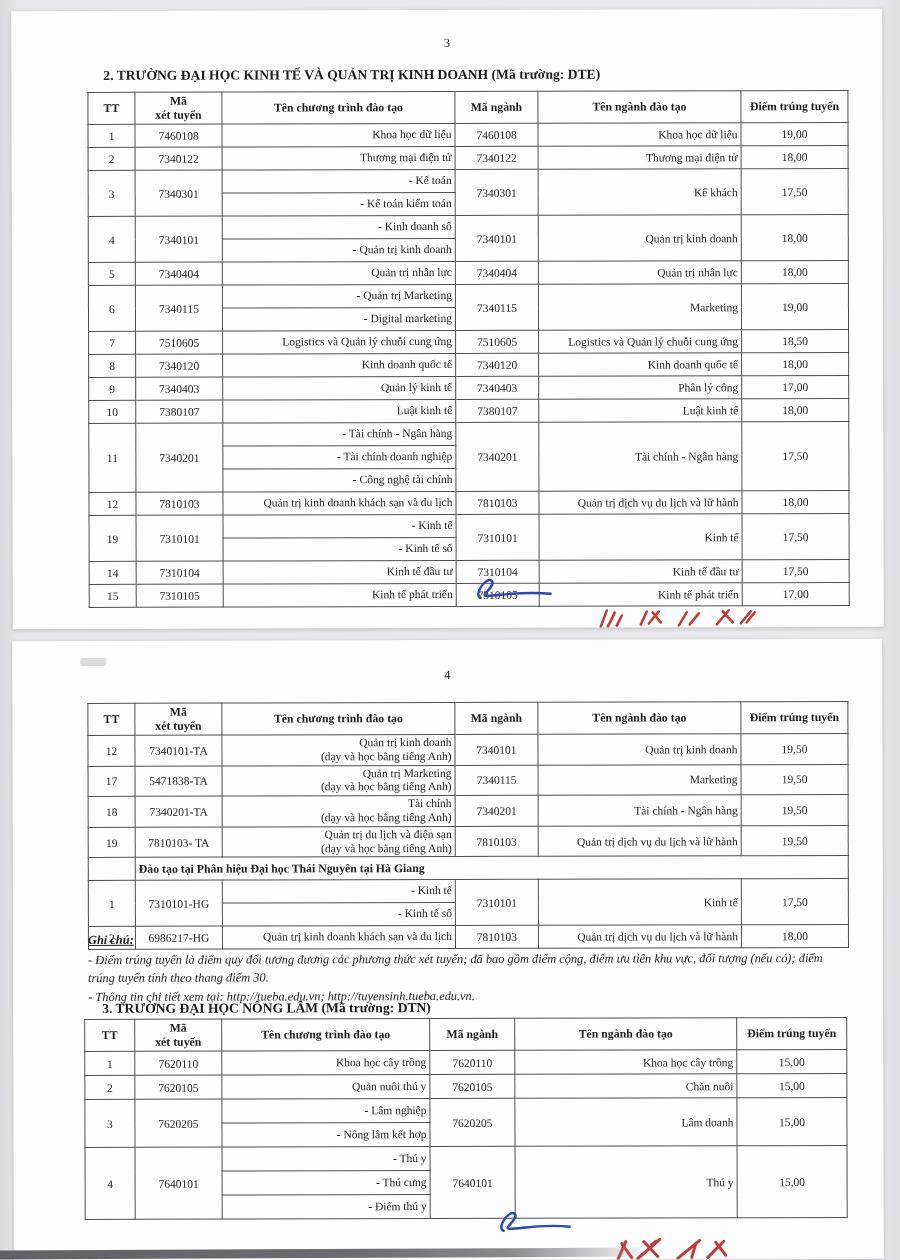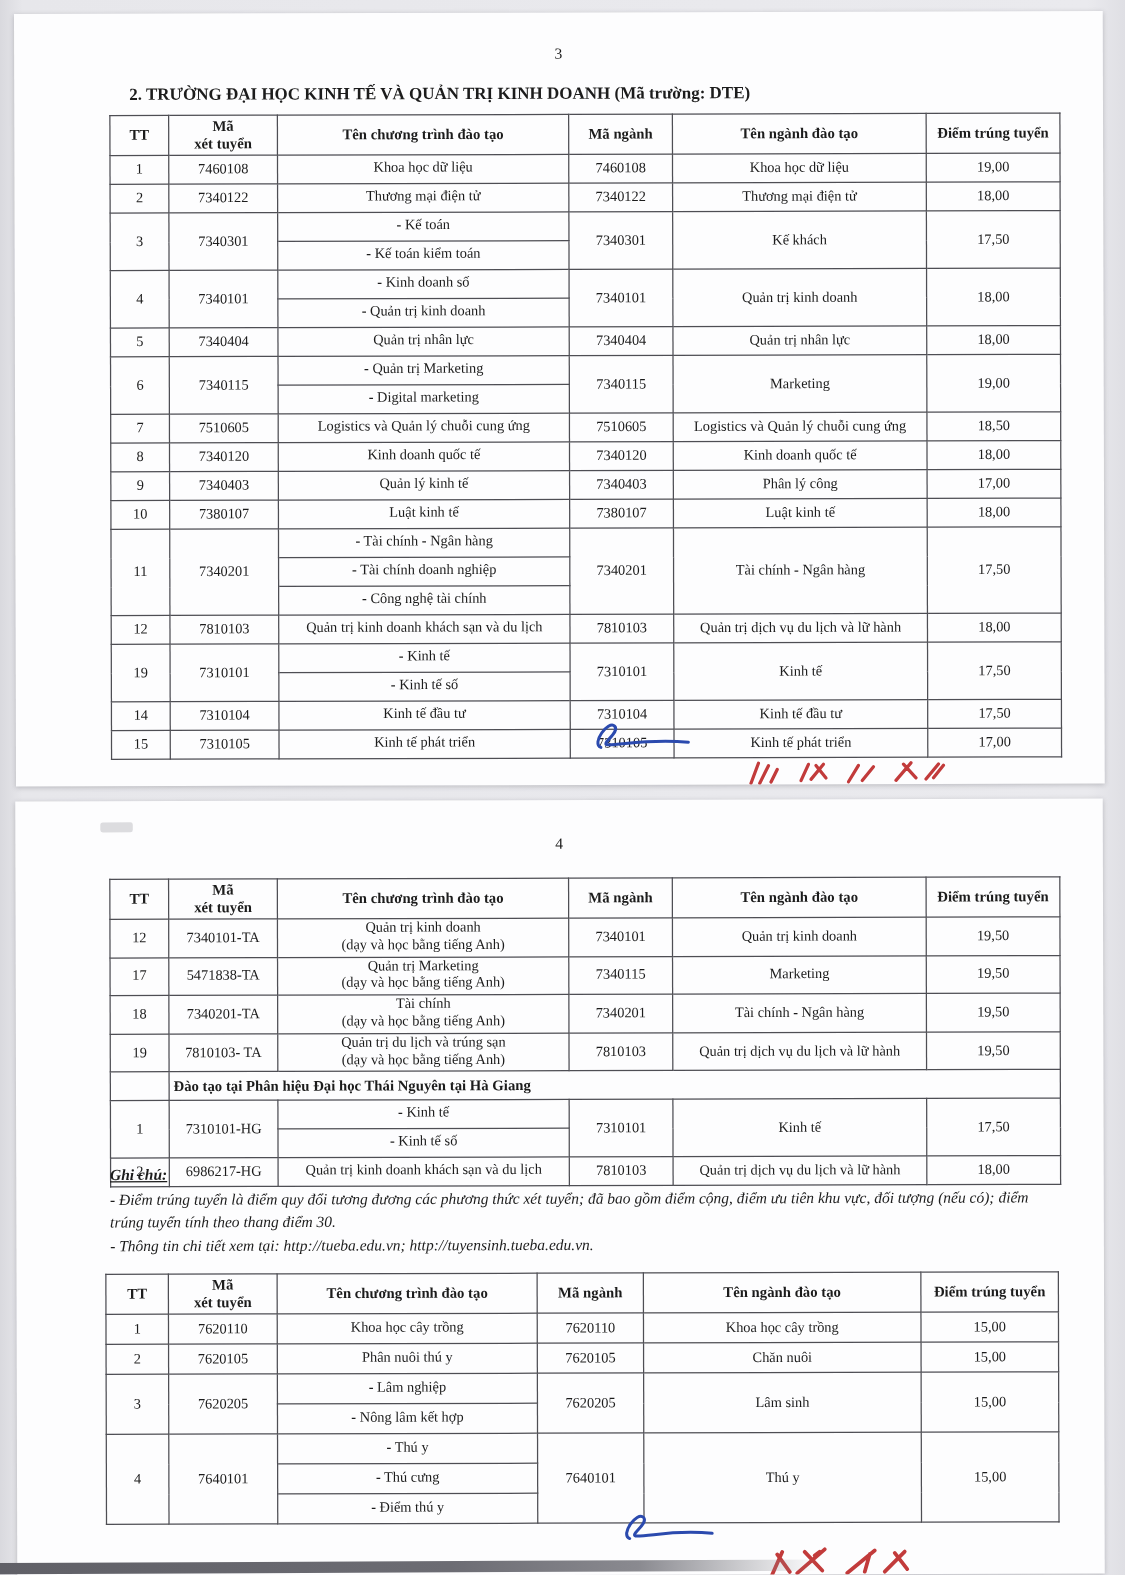--- a/index.html
+++ b/index.html
@@ -28,21 +28,21 @@
   #t3{left:71px;top:378px;}
   .doc-table{border-collapse:collapse;table-layout:fixed;font-size:11.5px;}
   .doc-table th,.doc-table td{border:1px solid #4e4e54;vertical-align:middle;overflow:hidden;}
   .doc-table th{
     height:29px;font-weight:bold;text-align:center;
     white-space:pre-line;line-height:1.18;font-size:11.8px;padding:1px 2px;
   }
   .doc-table td{height:20px;padding:1px 3px;}
   #t3 .doc-table td{height:21px;}
   .c-center{text-align:center;}
-  .c-left{text-align:center;padding-left:7px;padding-right:4px;}
+  .c-left{text-align:right;padding-left:7px;padding-right:4px;}
   .c-prog{white-space:pre-line;line-height:1.2;}
   .c-section{font-weight:bold;text-align:left;padding-left:9px;height:22px;font-size:11.8px;}
   .notes{position:absolute;left:75px;top:290px;width:742px;font-style:italic;font-size:12.4px;line-height:1.5;}
   .notes-label{font-weight:bold;text-decoration:underline;margin-bottom:1px;}
   .note-line{margin:0;}
   .sig{position:absolute;}
   #sig1{left:448px;top:560px;}
   #sig2{left:468px;top:563px;}
   .redfrag{position:absolute;}
   #red1{left:582px;top:597px;}
@@ -284,21 +284,21 @@
             <td class="c-center">7340201-TA</td>
             <td class="c-left c-prog">Tài chính
 (dạy và học bằng tiếng Anh)</td>
             <td class="c-center">7340201</td>
             <td class="c-left">Tài chính - Ngân hàng</td>
             <td class="c-center">19,50</td>
           </tr>
           <tr>
             <td class="c-center">19</td>
             <td class="c-center">7810103- TA</td>
-            <td class="c-left c-prog">Quản trị du lịch và trúng sạn
+            <td class="c-left c-prog">Quản trị du lịch và điện sạn
 (dạy và học bằng tiếng Anh)</td>
             <td class="c-center">7810103</td>
             <td class="c-left">Quản trị dịch vụ du lịch và lữ hành</td>
             <td class="c-center">19,50</td>
           </tr>
           <tr>
             <td class="c-center"></td>
             <td class="c-section" colspan="5">Đào tạo tại Phân hiệu Đại học Thái Nguyên tại Hà Giang</td>
           </tr>
           <tr>
@@ -321,20 +321,21 @@
             <td class="c-center">18,00</td>
           </tr>
         </tbody>
       </table>
     </div>
   <div class="notes">
     <div class="notes-label">Ghi chú:</div>
     <div class="note-line">- Điểm trúng tuyển là điểm quy đổi tương đương các phương thức xét tuyển; đã bao gồm điểm cộng, điểm ưu tiên khu vực, đối tượng (nếu có); điểm trúng tuyển tính theo thang điểm 30.</div>
     <div class="note-line">- Thông tin chi tiết xem tại: http://tueba.edu.vn; http://tuyensinh.tueba.edu.vn.</div>
   </div>
+  <div class="heading h3">3. TRƯỜNG ĐẠI HỌC NÔNG LÂM (Mã trường: DTN)</div>
   <div class="tablewrap" id="t3">
       <table class="doc-table">
         <colgroup>
           <col style="width: 50px;">
           <col style="width: 87px;">
           <col style="width: 208px;">
           <col style="width: 85px;">
           <col style="width: 222px;">
           <col style="width: 110px;">
         </colgroup>
@@ -354,31 +355,31 @@
             <td class="c-center">1</td>
             <td class="c-center">7620110</td>
             <td class="c-left c-prog">Khoa học cây trồng</td>
             <td class="c-center">7620110</td>
             <td class="c-left">Khoa học cây trồng</td>
             <td class="c-center">15,00</td>
           </tr>
           <tr>
             <td class="c-center">2</td>
             <td class="c-center">7620105</td>
-            <td class="c-left c-prog">Phân nuôi thú y</td>
+            <td class="c-left c-prog">Quản nuôi thú y</td>
             <td class="c-center">7620105</td>
             <td class="c-left">Chăn nuôi</td>
             <td class="c-center">15,00</td>
           </tr>
           <tr>
             <td class="c-center" rowspan="2">3</td>
             <td class="c-center" rowspan="2">7620205</td>
             <td class="c-left c-prog">- Lâm nghiệp</td>
             <td class="c-center" rowspan="2">7620205</td>
-            <td class="c-left" rowspan="2">Lâm sinh</td>
+            <td class="c-left" rowspan="2">Lâm doanh</td>
             <td class="c-center" rowspan="2">15,00</td>
           </tr>
           <tr>
             <td class="c-left c-prog">- Nông lâm kết hợp</td>
           </tr>
           <tr>
             <td class="c-center" rowspan="3">4</td>
             <td class="c-center" rowspan="3">7640101</td>
             <td class="c-left c-prog">- Thú y</td>
             <td class="c-center" rowspan="3">7640101</td>

